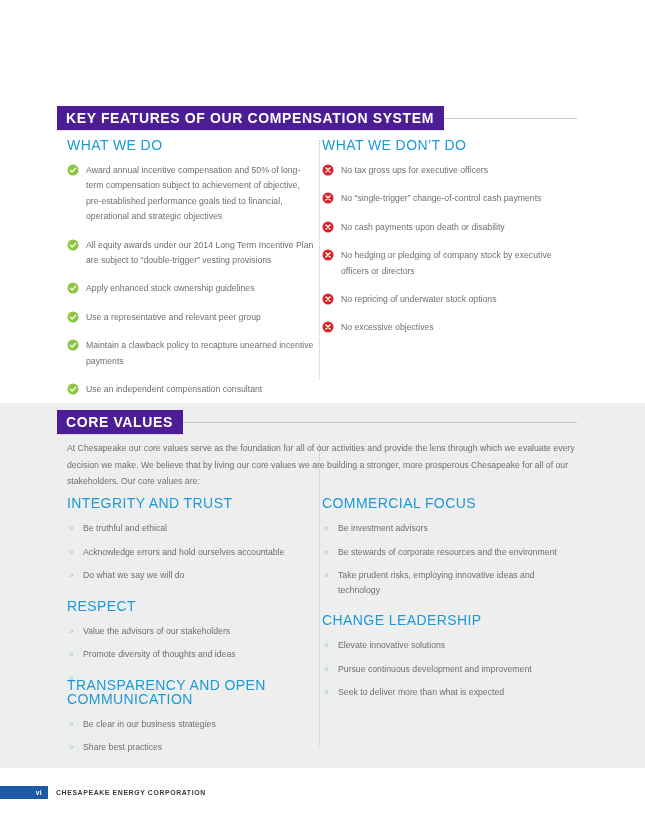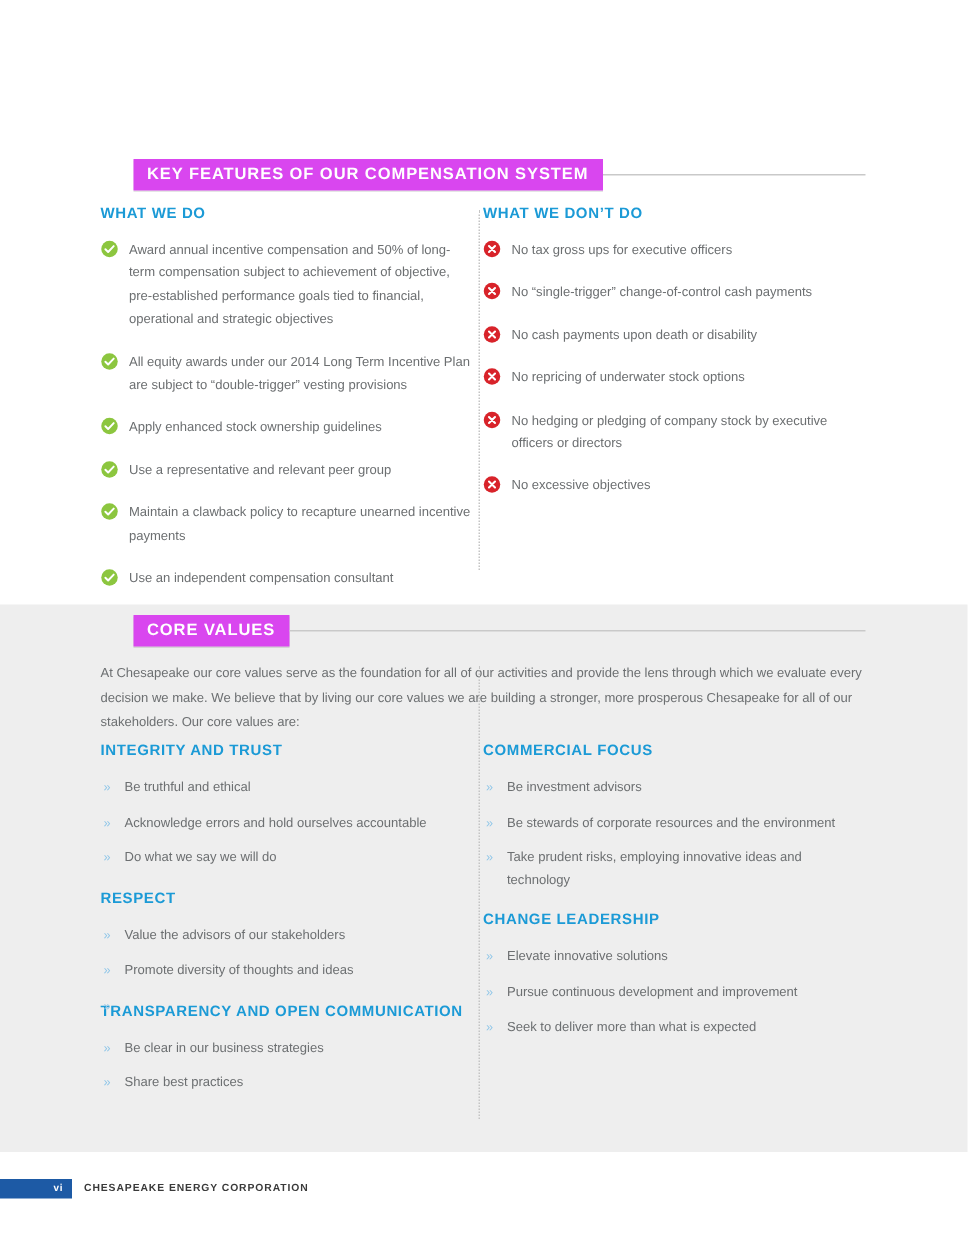--- a/index.html
+++ b/index.html
@@ -24,30 +24,29 @@
   .section-foot  { position: absolute; left: 0; top: 768px; width: 645px; height: 72px; background: #ffffff; }
 
   
   .sec-head-wrap {
     position: absolute;
     display: flex;
     align-items: center;
     left: 57px;
   }
   .sec-head-bar {
-    background: #d946ef;
+    background: #4c1d95;
     color: #ffffff;
-    font-size: 11px;
+    font-size: 14px;
     font-weight: bold;
     letter-spacing: 0.62px;
     padding: 5px 10px 5px 9px;
     line-height: 1;
     white-space: nowrap;
     box-shadow: 0 1px 0 rgba(0,0,0,0.10);
-    margin-left: 32px;
   }
   .sec-head-rule {
     height: 1px;
     background: #c9c9c9;
     flex: 1 1 auto;
   }
 
   
   .cols {
     position: absolute;
@@ -58,22 +57,22 @@
 
   .dotted-divider {
     position: absolute;
     width: 0;
     border-left: 1px dotted #c4c4c4;
   }
 
   
   .subhead {
     color: #1b9ad6;
-    font-size: 10px;
-    font-weight: bold;
+    font-size: 14px;
+    font-weight: normal;
     letter-spacing: 0.42px;
     margin: 0 0 11px 0;
     line-height: 1;
   }
 
   
   ul.icon-list { list-style: none; margin: 0; padding: 0; }
   ul.icon-list > li {
     position: relative;
     padding-left: 19px;
@@ -268,30 +267,30 @@
           </span>
           <span>No cash payments upon death or disability</span>
         </li>
         <li>
           <span class="ico">
             <svg viewBox="0 0 24 24" width="12" height="12">
               <circle cx="12" cy="12" r="11" fill="#d8232a"></circle>
               <path d="M8 8 L16 16 M16 8 L8 16" fill="none" stroke="#ffffff" stroke-width="2.8" stroke-linecap="round"></path>
             </svg>
           </span>
+          <span>No hedging or pledging of company stock by executive officers or directors</span>
+        </li>
+        <li>
+          <span class="ico">
+            <svg viewBox="0 0 24 24" width="12" height="12">
+              <circle cx="12" cy="12" r="11" fill="#d8232a"></circle>
+              <path d="M8 8 L16 16 M16 8 L8 16" fill="none" stroke="#ffffff" stroke-width="2.8" stroke-linecap="round"></path>
+            </svg>
+          </span>
           <span>No repricing of underwater stock options</span>
-        </li>
-        <li>
-          <span class="ico">
-            <svg viewBox="0 0 24 24" width="12" height="12">
-              <circle cx="12" cy="12" r="11" fill="#d8232a"></circle>
-              <path d="M8 8 L16 16 M16 8 L8 16" fill="none" stroke="#ffffff" stroke-width="2.8" stroke-linecap="round"></path>
-            </svg>
-          </span>
-          <span>No hedging or pledging of company stock by executive officers or directors</span>
         </li>
         <li>
           <span class="ico">
             <svg viewBox="0 0 24 24" width="12" height="12">
               <circle cx="12" cy="12" r="11" fill="#d8232a"></circle>
               <path d="M8 8 L16 16 M16 8 L8 16" fill="none" stroke="#ffffff" stroke-width="2.8" stroke-linecap="round"></path>
             </svg>
           </span>
           <span>No excessive objectives</span>
         </li>

